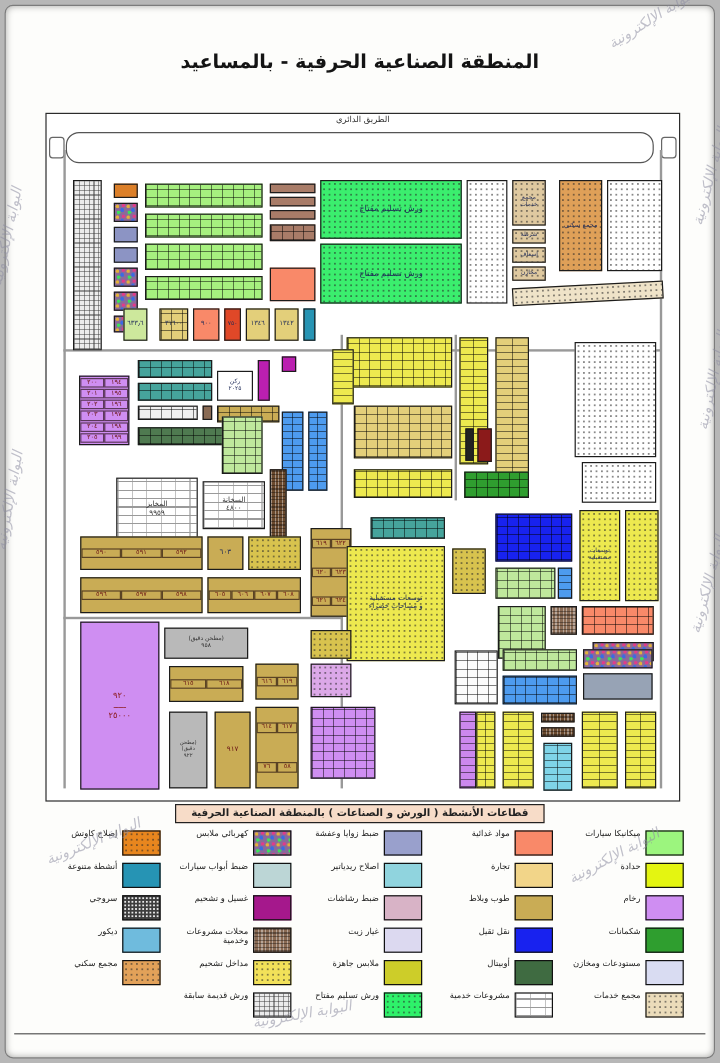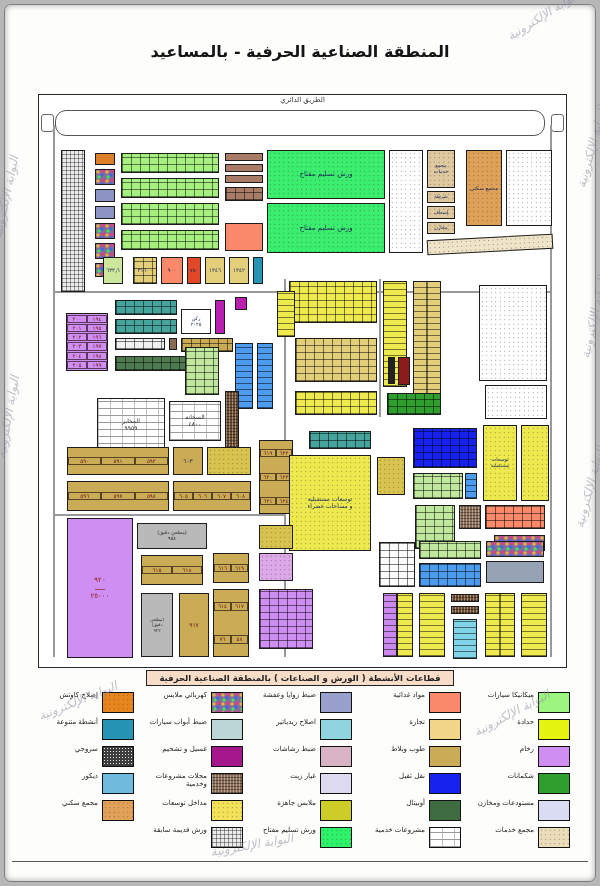--- a/index.html
+++ b/index.html
@@ -403,21 +403,21 @@
       <div class="legend-item">
         <span class="swatch p-solid" style="background-color: rgb(63, 107, 65);"></span>
         <span class="legend-label">أوبيتال</span>
       </div>
       <div class="legend-item">
         <span class="swatch p-solid" style="background-color: rgb(205, 205, 41);"></span>
         <span class="legend-label">ملابس جاهزة</span>
       </div>
       <div class="legend-item">
         <span class="swatch p-dots" style="background-color: rgb(242, 225, 89);"></span>
-        <span class="legend-label">مداخل توسعات</span>
+        <span class="legend-label">مداخل تشحيم</span>
       </div>
       <div class="legend-item">
         <span class="swatch p-dots" style="background-color: rgb(226, 161, 89);"></span>
         <span class="legend-label">مجمع سكني</span>
       </div>
       <div class="legend-item">
         <span class="swatch p-dots" style="background-color: rgb(235, 220, 186);"></span>
         <span class="legend-label">مجمع خدمات</span>
       </div>
       <div class="legend-item">

